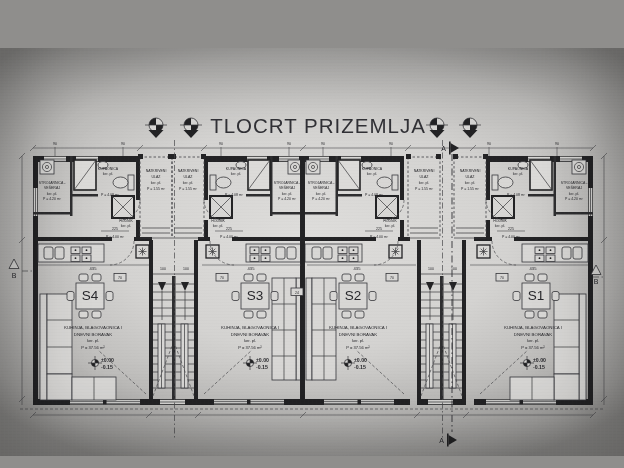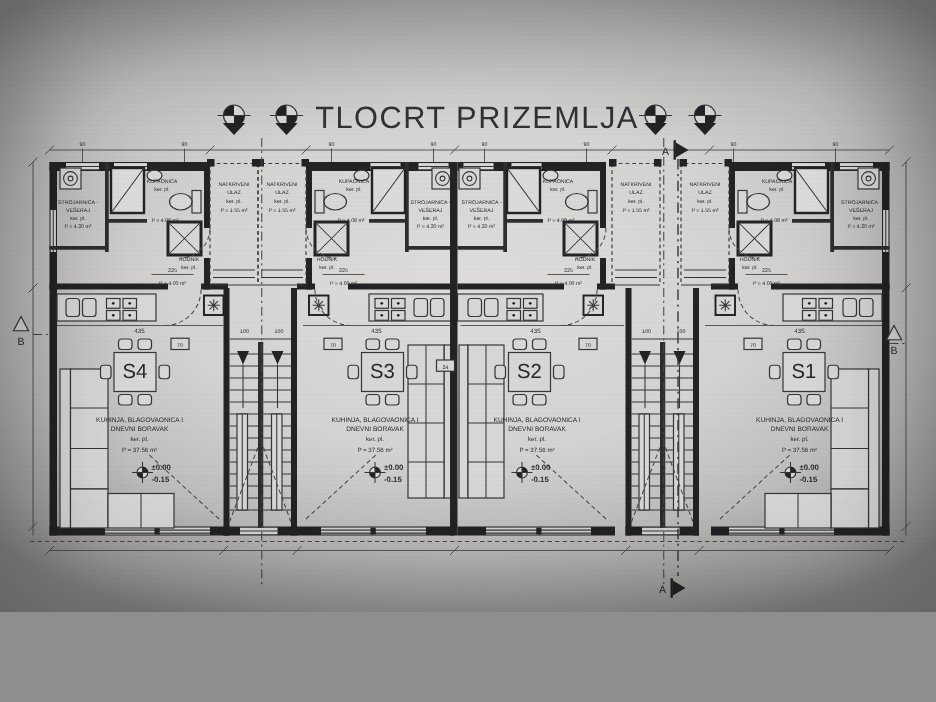--- a/index.html
+++ b/index.html
@@ -1,18 +1,18 @@
 <!DOCTYPE html>
 <html><head>
 <meta charset="utf-8">
 <style>
   html,body{margin:0;padding:0;background:#8f8e8c;}
   .stage{position:relative;width:624px;height:408px;overflow:hidden;
     background:radial-gradient(ellipse 70% 62% at 50% 46%, #dedddb 0%, #d4d3d1 45%, #bdbcba 72%, #a09f9d 90%, #8a8987 100%);
-    font-family:"Liberation Sans",sans-serif;}
+    font-family:"Liberation Sans",sans-serif;margin-top:48px;}
   .grain{position:absolute;inset:0;pointer-events:none;opacity:.45;
     background:repeating-linear-gradient(0deg, rgba(0,0,0,.02) 0 1px, transparent 1px 3px),
                repeating-linear-gradient(90deg, rgba(255,255,255,.02) 0 1px, transparent 1px 4px);}
   .vignette{position:absolute;inset:0;pointer-events:none;box-shadow:inset 0 0 70px 18px rgba(0,0,0,.28);}
   svg{position:absolute;left:0;top:0;}
   svg text{fill:#28282c;}
   .w{fill:#232325;}
   .w2{fill:#2e2e30;}
   .win{fill:#d8d7d5;}
   .f{fill:#d8d7d5;stroke:#36363a;stroke-width:.8;}

